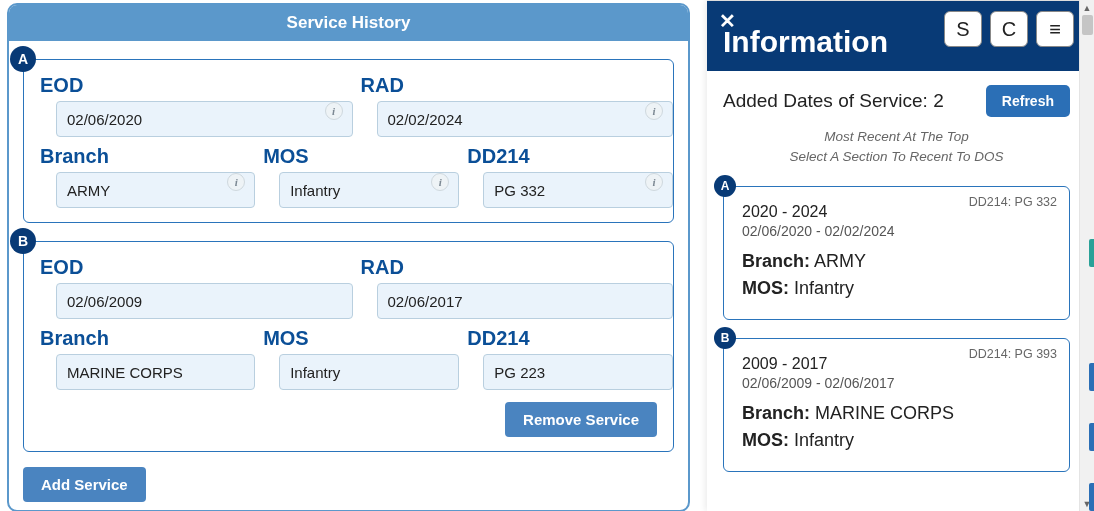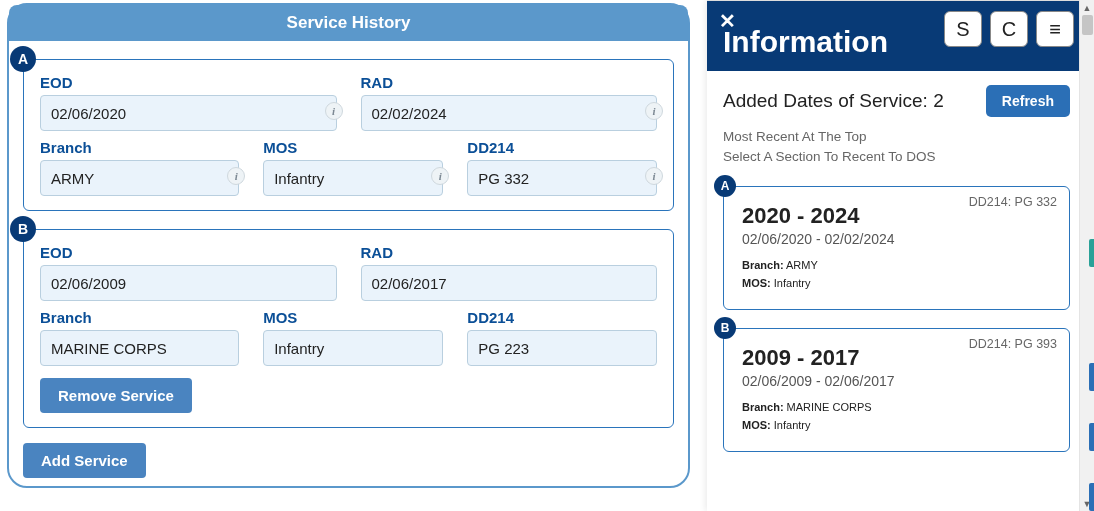--- a/index.html
+++ b/index.html
@@ -15,21 +15,21 @@
       display: flex;
       height: 100%;
     }
     
     .left-panel {
       width: 697px;
       padding: 3px 7px 7px 7px;
     }
     .card {
       border: 2px solid #5b98cb;
-      border-radius: 20px;
+      border-radius: 10px;
       overflow: visible;
       background: #fff;
       padding-bottom: 8px;
     }
     .card-header {
       background: #5b98cb;
       color: #fff;
       font-weight: 700;
       text-align: center;
       padding: 8px;
@@ -63,33 +63,34 @@
       gap: 24px;
       margin-bottom: 8px;
     }
     .field {
       flex: 1;
       position: relative;
     }
     .label {
       color: #0b4f97;
       font-weight: 700;
-      font-size: 15px;
+      font-size: 20px;
       margin-bottom: 4px;
       display: block;
     }
     .input {
       width: 100%;
       background: #eaf3fb;
       border: 1px solid #b9cfdf;
       border-radius: 4px;
       padding: 8px 10px;
       font-size: 15px;
       color: #222;
       height: 36px;
+      margin-left: 16px;
     }
     .info-dot {
       position: absolute;
       right: -6px;
       top: 28px;
       width: 18px;
       height: 18px;
       border-radius: 50%;
       background: #eef3f6;
       border: 1px solid #cfd8de;
@@ -110,20 +111,21 @@
       border: none;
       border-radius: 4px;
       padding: 9px 18px;
       cursor: pointer;
     }
     .btn-primary {
       background: #4a84c0;
     }
     .btn-row-right {
       display: flex;
+      justify-content: flex-end;
       margin-top: 12px;
     }
     .add-row {
       margin: 15px 0 0 14px;
     }
     
     .right-panel {
       flex: 1;
       margin-left: 10px;
       margin-right: 8px;
@@ -193,22 +195,23 @@
       background: #2b6fb6;
       color: #fff;
       border: none;
       border-radius: 5px;
       padding: 8px 16px;
       font-weight: 600;
       font-size: 14px;
       cursor: pointer;
     }
     .hint {
-      text-align: left;
+      text-align: center;
       color: #666;
+      font-style: italic;
       font-size: 13.5px;
       line-height: 1.5;
     }
     .dos-card {
       border: 1.5px solid #2a74bb;
       border-radius: 6px;
       padding: 16px 18px 14px 18px;
       margin-top: 18px;
       position: relative;
       cursor: pointer;
@@ -221,32 +224,32 @@
       font-size: 12px;
     }
     .dd214-tag {
       position: absolute;
       top: 8px;
       right: 12px;
       font-size: 12.5px;
       color: #666;
     }
     .dos-years {
-      font-size: 22px;
-      font-weight: 700;
+      font-size: 16px;
+      font-weight: 400;
       color: #222;
       margin-bottom: 2px;
     }
     .dos-dates {
       font-size: 14px;
       color: #555;
       margin-bottom: 12px;
     }
     .dos-line {
-      font-size: 11px;
+      font-size: 18px;
       color: #222;
       margin-bottom: 6px;
     }
     .dos-line b { font-weight: 700; }
     
     .scrollbar {
       position: absolute;
       right: 0;
       top: 0;
       width: 15px;

